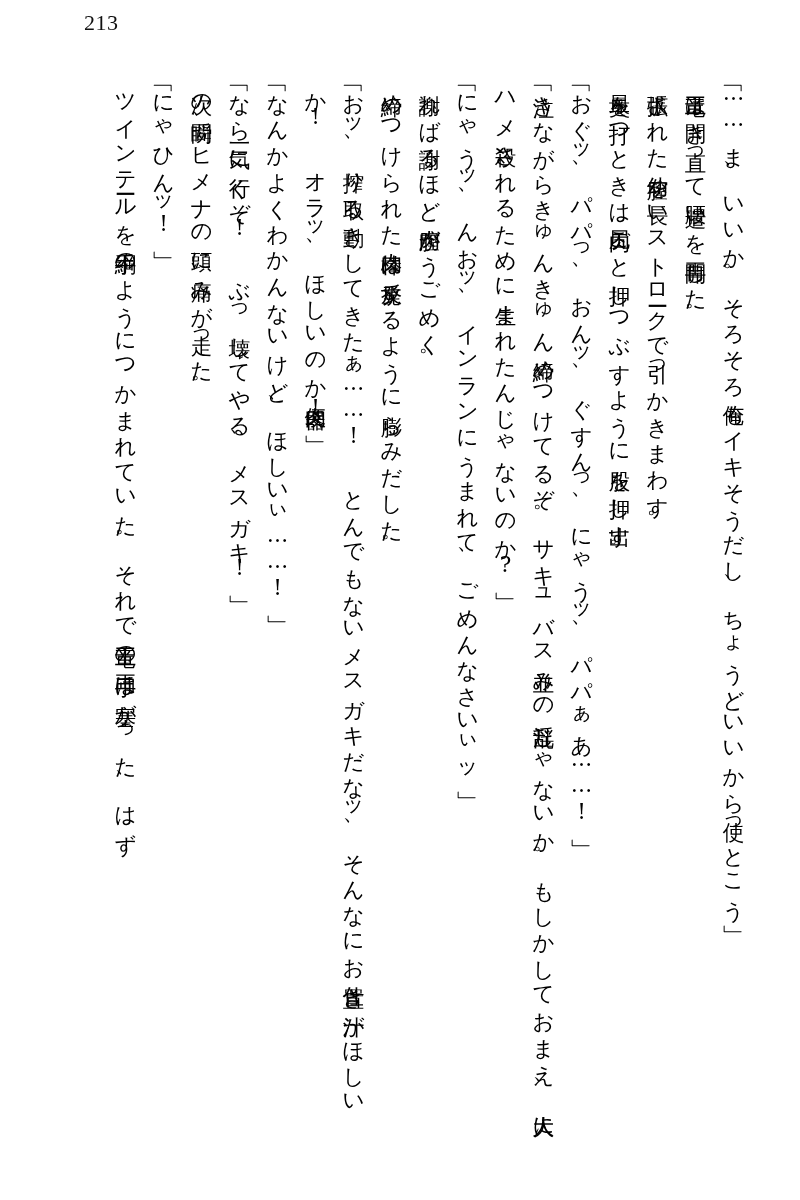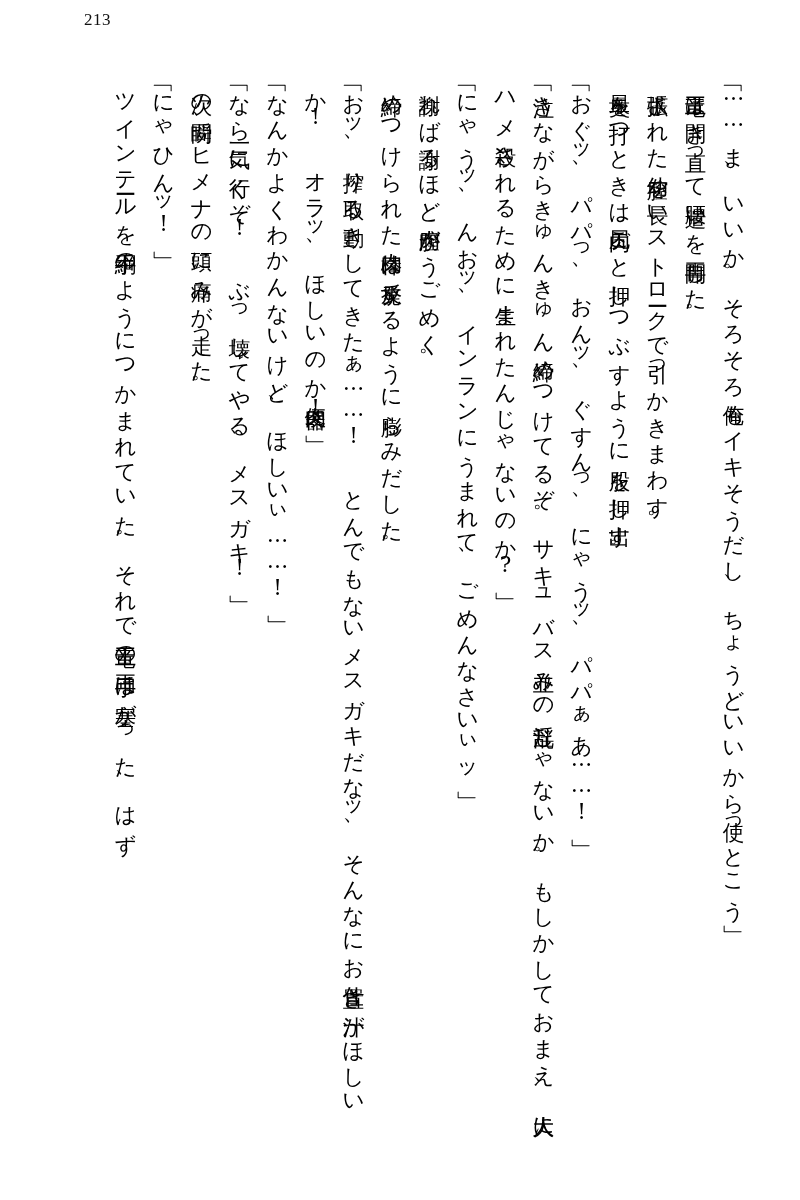--- a/index.html
+++ b/index.html
@@ -19,21 +19,21 @@
     position: absolute;
     left: 0; top: 0;
     width: 800px;
     height: 1200px;
     background: #ffffff;
   }
   #page-number {
     position: absolute;
     left: 84px;
     top: 10px;
-    font-size: 17px;
+    font-size: 22px;
     font-family: "Liberation Serif", "DejaVu Serif", serif;
     letter-spacing: 0.5px;
     color: #111;
   }
   
   #text-block {
     position: absolute;
     top: 78px;
     left: 52px;
     width: 700px;

